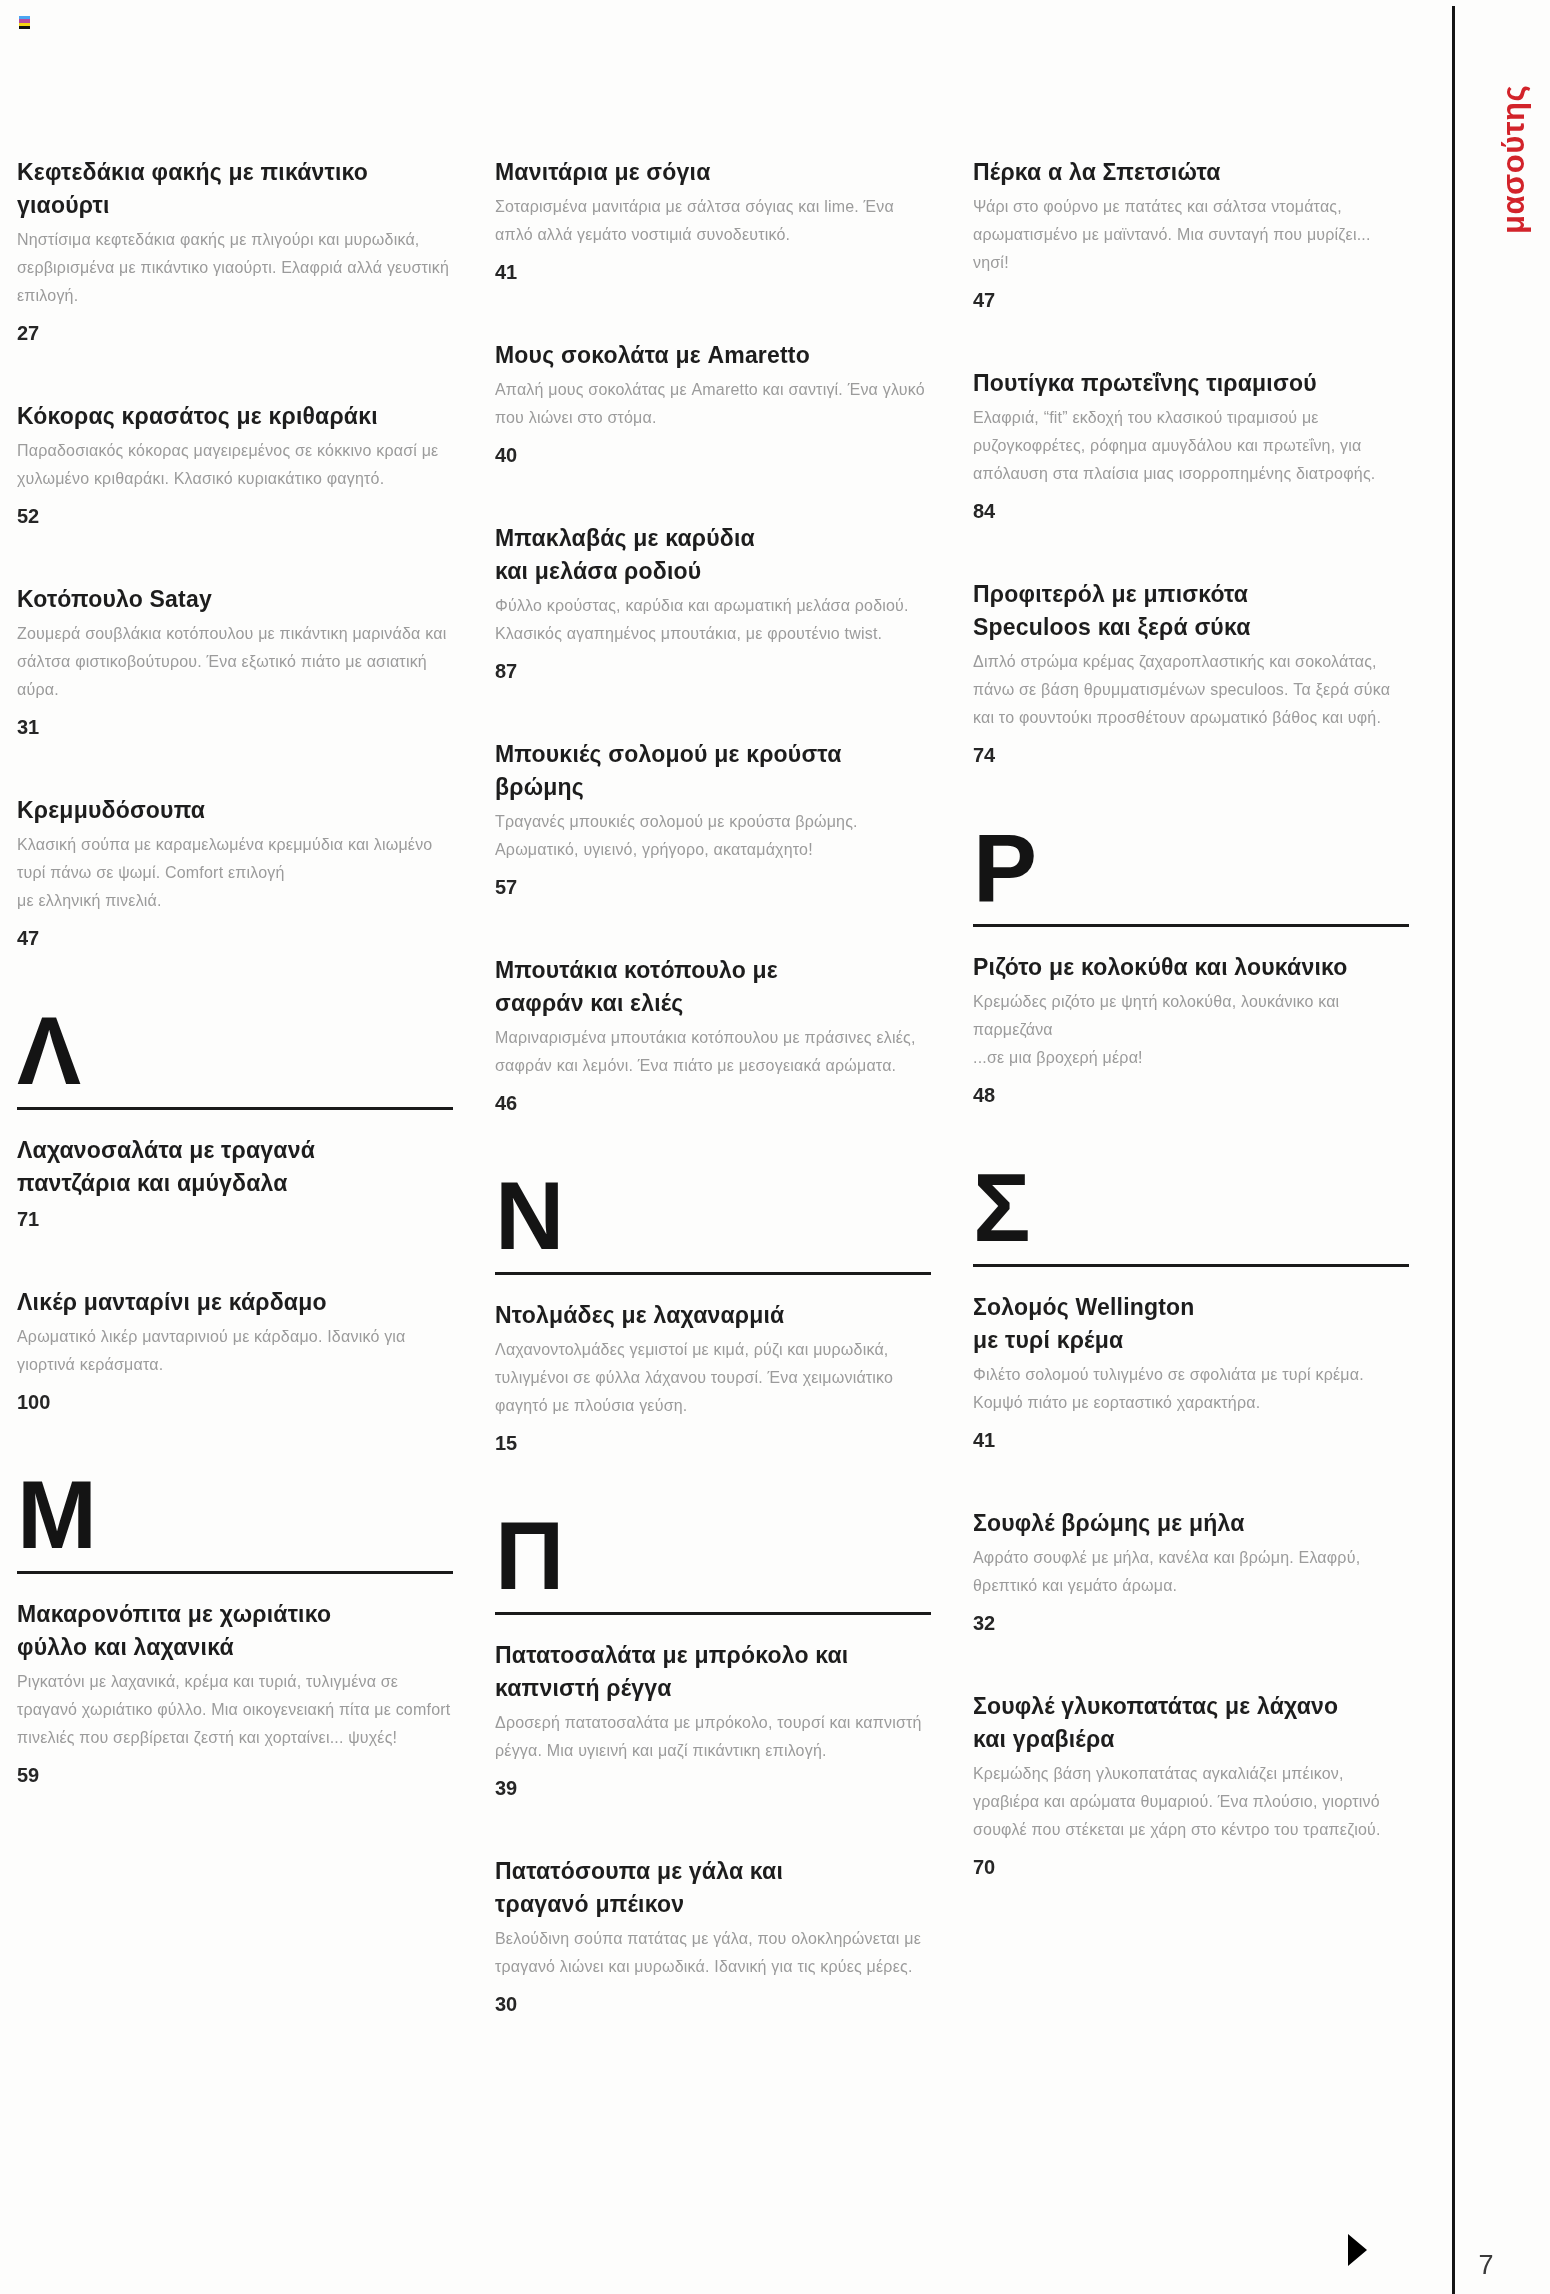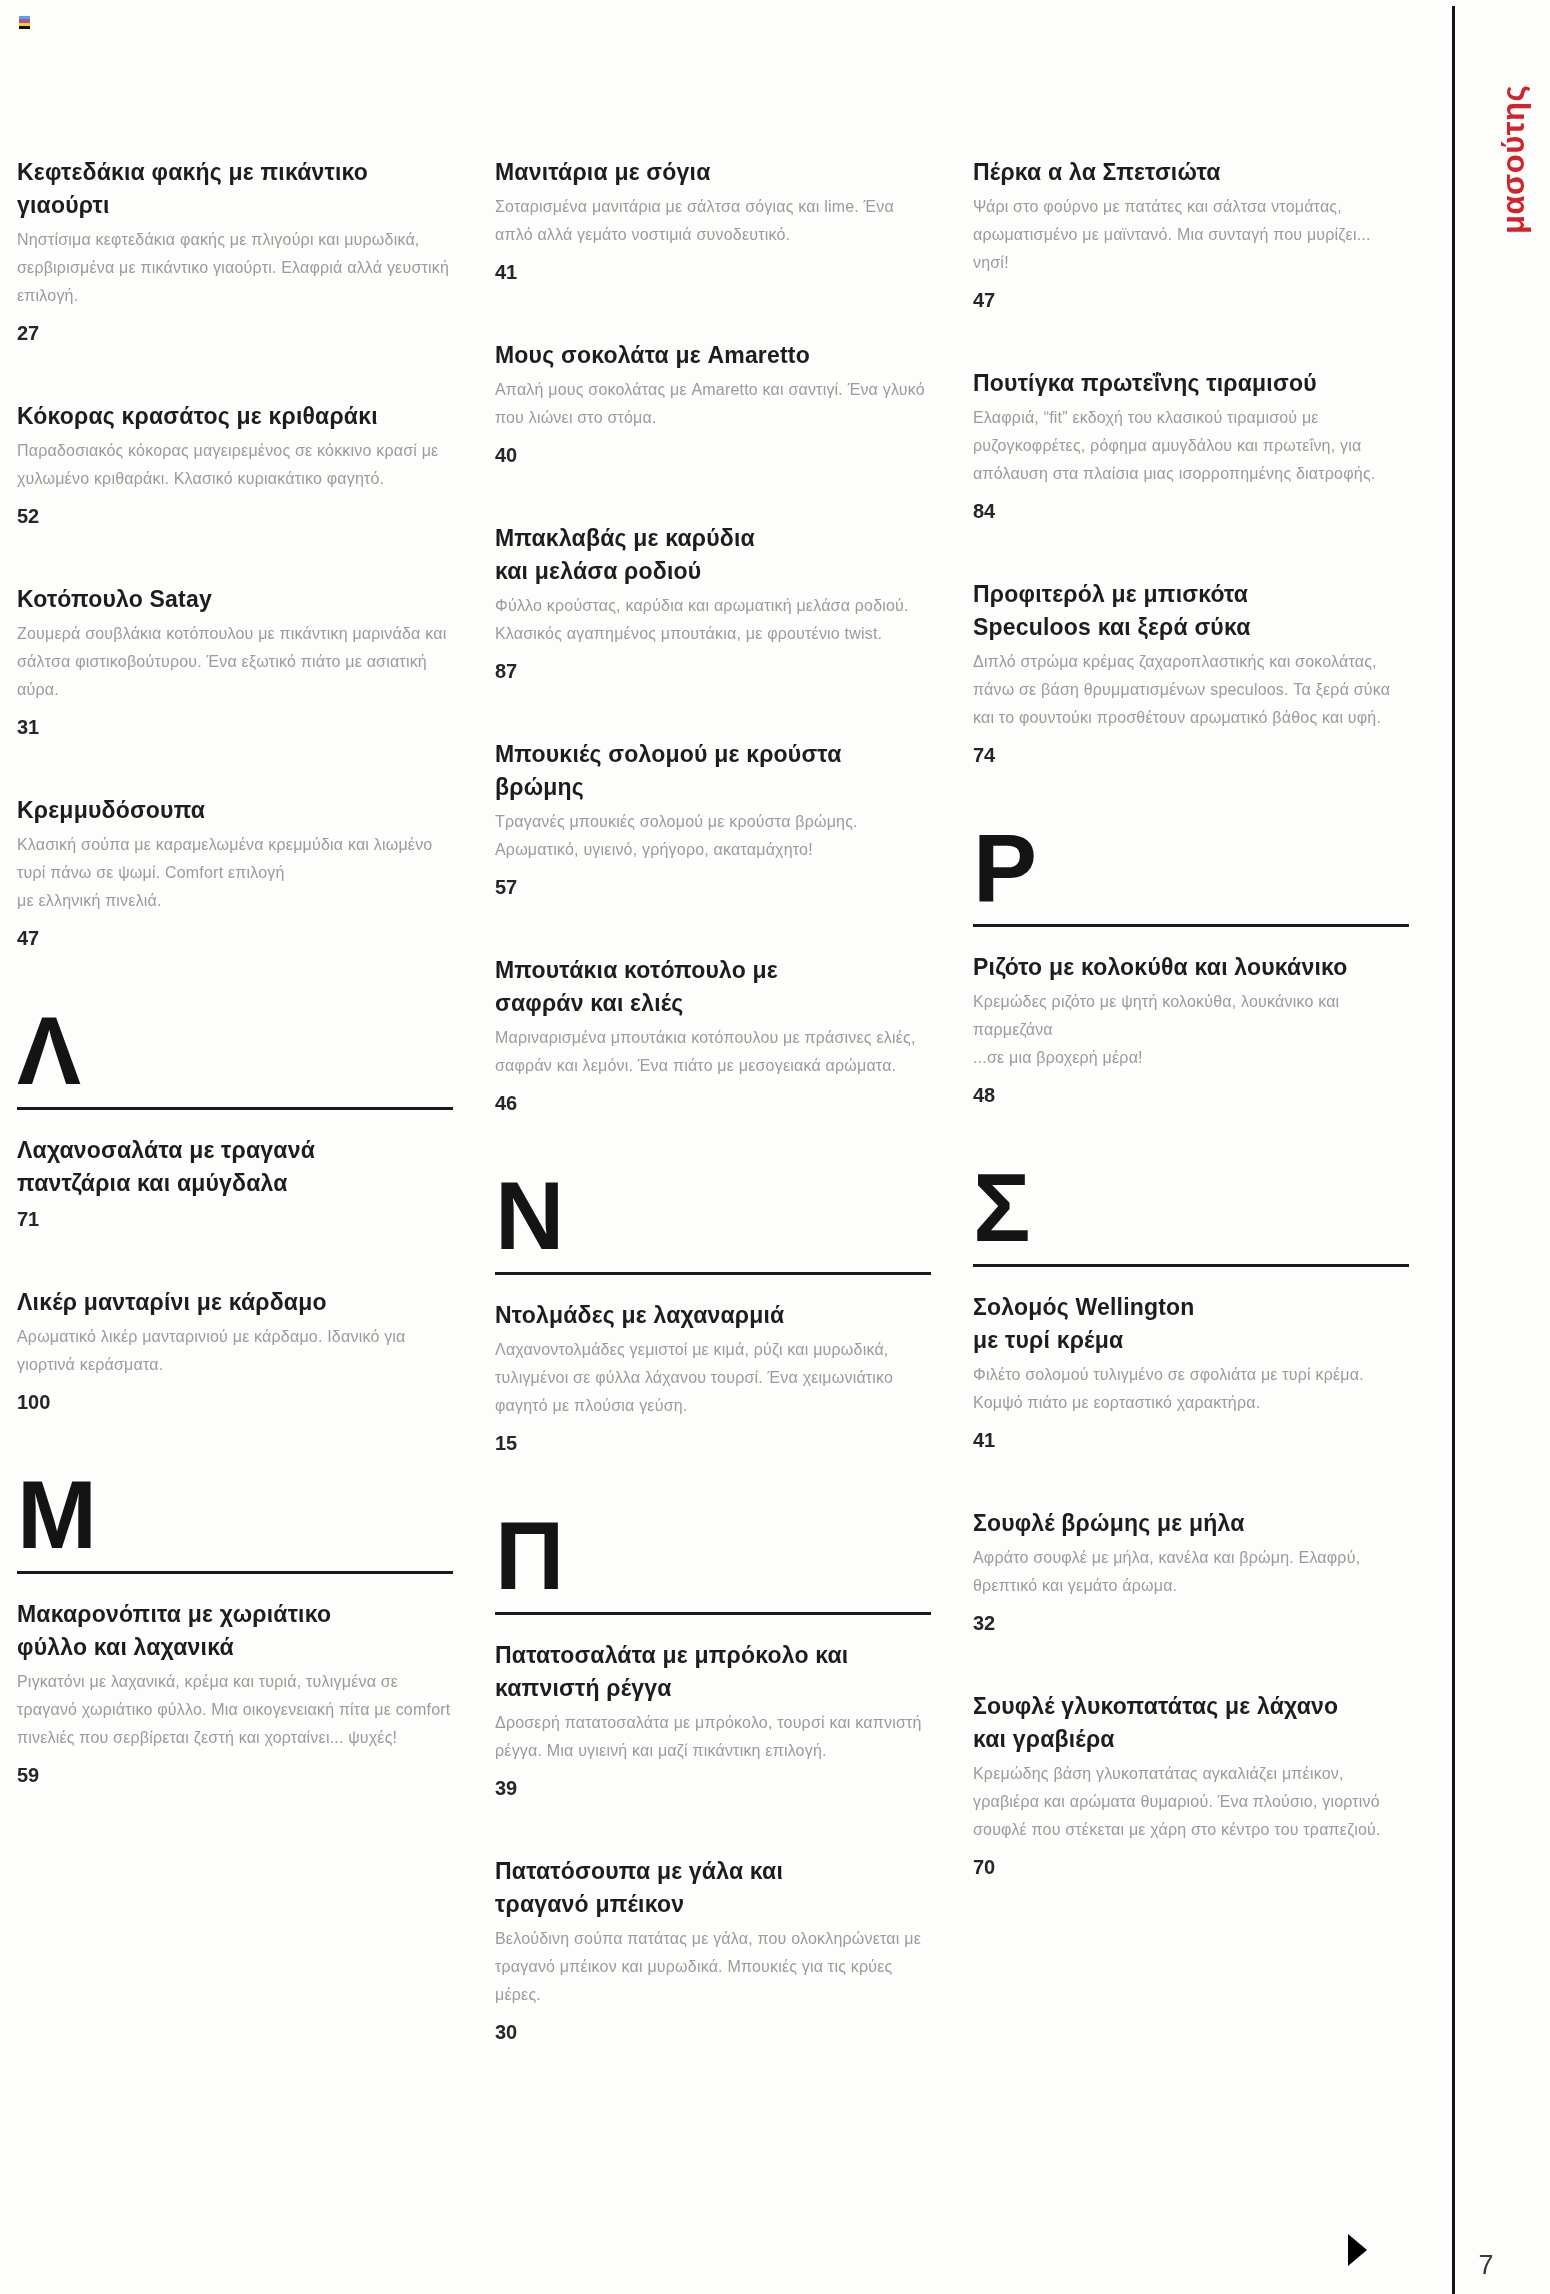--- a/index.html
+++ b/index.html
@@ -167,21 +167,21 @@
       </div>
       <div class="entry">
         <h3>Πατατοσαλάτα με μπρόκολο και
 καπνιστή ρέγγα</h3>
         <p>Δροσερή πατατοσαλάτα με μπρόκολο, τουρσί και καπνιστή ρέγγα. Μια υγιεινή και μαζί πικάντικη επιλογή.</p>
         <div class="pnum">39</div>
       </div>
       <div class="entry">
         <h3>Πατατόσουπα με γάλα και
 τραγανό μπέικον</h3>
-        <p>Βελούδινη σούπα πατάτας με γάλα, που ολοκληρώνεται με τραγανό μπέικον και μυρωδικά. Μπουκιές για τις κρύες μέρες.</p>
+        <p>Βελούδινη σούπα πατάτας με γάλα, που ολοκληρώνεται με τραγανό λιώνει και μυρωδικά. Ιδανική για τις κρύες μέρες.</p>
         <div class="pnum">30</div>
       </div>
     </div>
   <div class="col c3">
       <div class="entry">
         <h3>Πέρκα α λα Σπετσιώτα</h3>
         <p>Ψάρι στο φούρνο με πατάτες και σάλτσα ντομάτας, αρωματισμένο με μαϊντανό. Μια συνταγή που μυρίζει...
 νησί!</p>
         <div class="pnum">47</div>
       </div>

